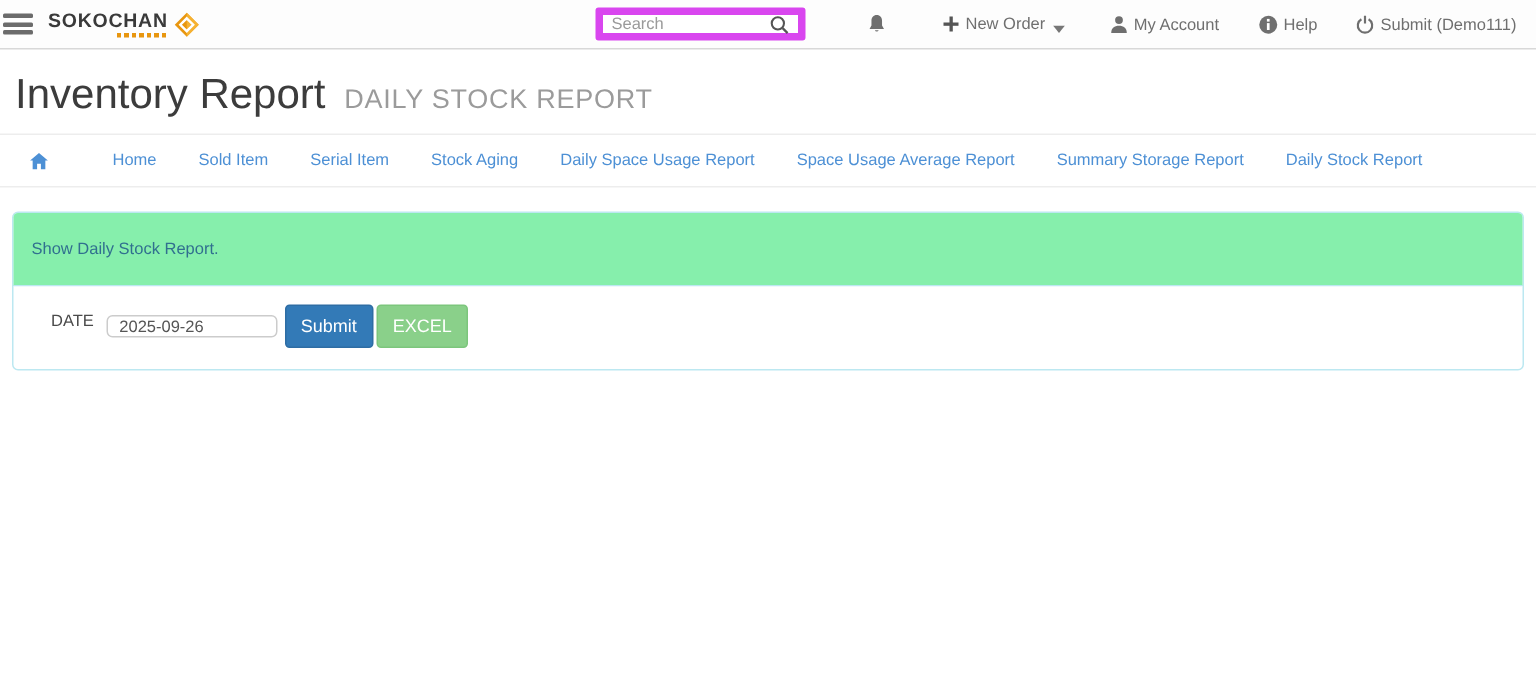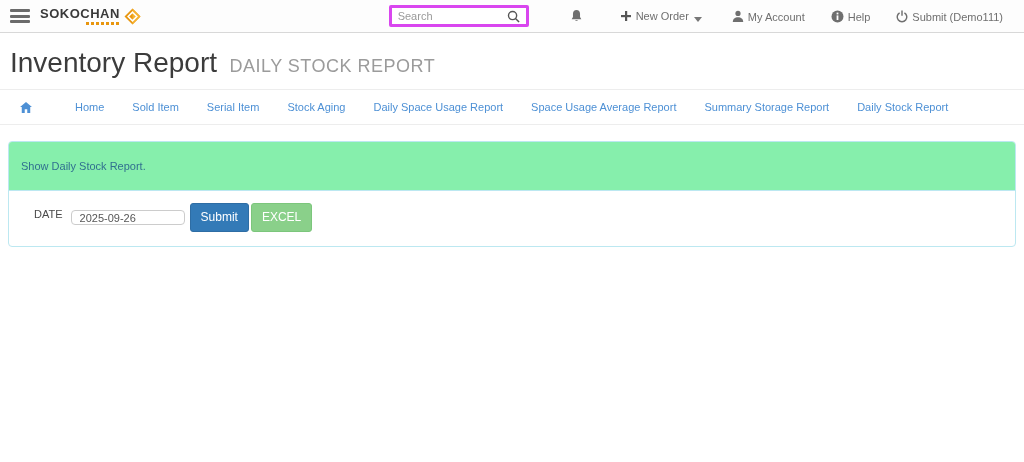--- a/index.html
+++ b/index.html
@@ -11,21 +11,21 @@
     overflow: hidden;
   }
 
   
   .navbar {
     height: 33px;
     background: #fdfdfd;
     border-bottom: 1px solid #d8d8d8;
     display: flex;
     align-items: center;
-    padding: 0 8px;
+    padding: 0 0;
   }
   .hamburger {
     width: 20px; height: 14px;
     display: flex; flex-direction: column; justify-content: space-between;
     margin: 0 6px 0 2px;
     cursor: pointer;
   }
   .hamburger span { display: block; height: 3px; background: #6b6b6b; border-radius: 1px; }
 
   .logo {
@@ -40,21 +40,21 @@
   .logo-tagline {
     width: 34px; height: 3px; margin-top: 2px;
     background: repeating-linear-gradient(90deg,#e8960f 0 3px, transparent 3px 5px);
   }
   .logo-diamond { margin-left: 4px; }
 
   .nav-spacer { flex: 1; }
 
   .search-group {
     width: 140px; height: 22px;
-    border: 3px solid #d946ef; border-radius: 2px;
+    border: 5px solid #d946ef; border-radius: 2px;
     background: #fff;
     display: flex; align-items: center;
     margin-right: 28px;
   }
   .search-group input {
     flex: 1; min-width: 0;
     border: none; outline: none;
     font-family: "Liberation Sans", sans-serif;
     font-size: 11px; color: #555;
     padding: 0 6px;

